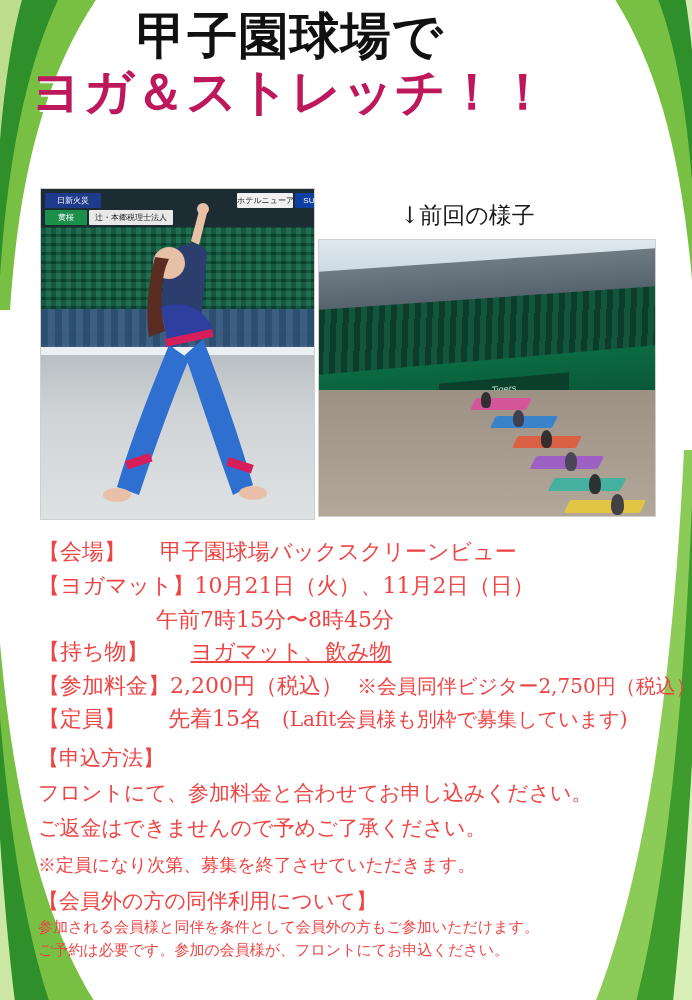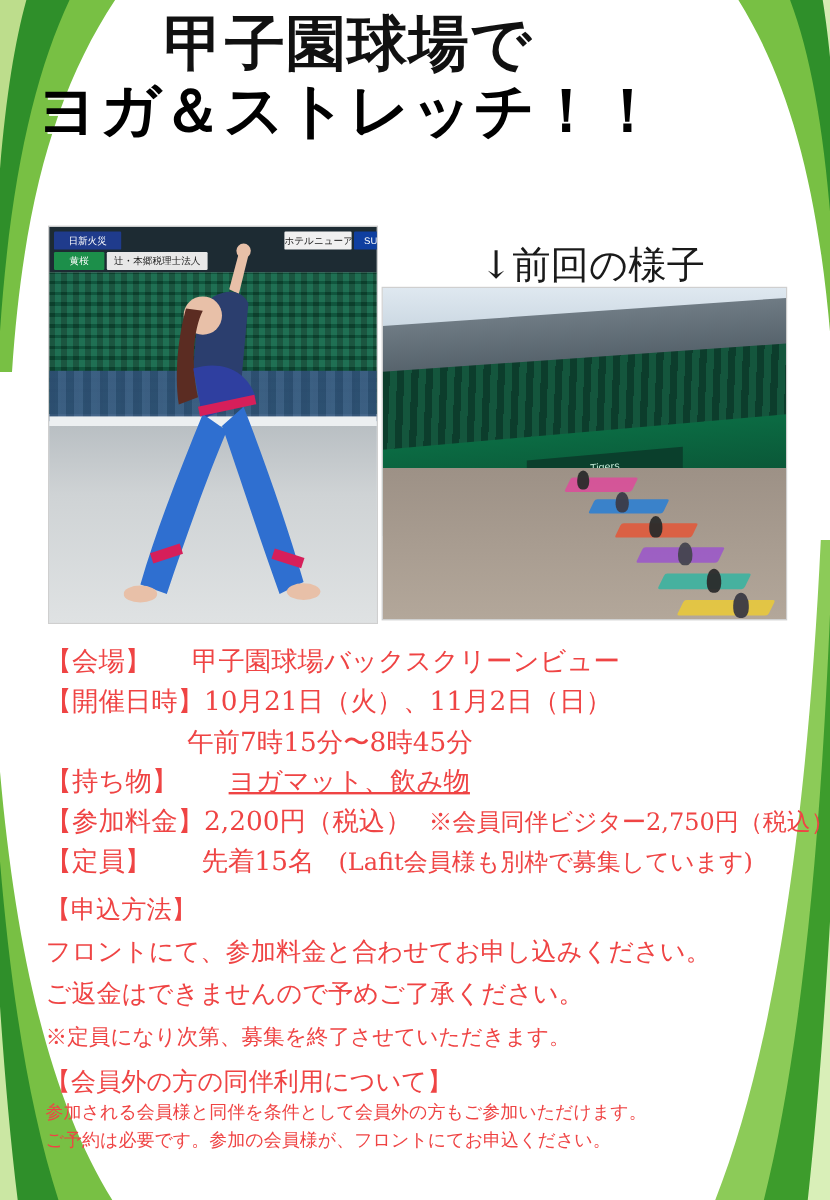--- a/index.html
+++ b/index.html
@@ -62,32 +62,32 @@
     line-height: 1.12;
     color: #111111;
     letter-spacing: 1px;
     text-shadow: 2px 2px 0 rgba(255,255,255,0.9);
   }
   .title-line2 {
     font-family: "DejaVu Serif", serif;
     font-weight: bold;
     font-size: 50px;
     line-height: 1.12;
-    color: #000000;
+    color: #be185d;
     letter-spacing: 1px;
     text-shadow: 2px 2px 0 rgba(255,255,255,0.9);
   }
 
   
   .prev-caption {
     position: absolute;
     left: 400px;
     top: 200px;
     font-family: "DejaVu Serif", serif;
-    font-size: 32px;
+    font-size: 23px;
     color: #1a1a1a;
     z-index: 6;
     white-space: nowrap;
   }
 
   
   .photo {
     position: absolute;
     z-index: 4;
     overflow: hidden;
@@ -387,21 +387,21 @@
   </div>
 
   <div class="info">
 
     <div class="row">
       <span class="lbl-pad">【会場】</span>
       <span class="val" style="margin-left:20px;">甲子園球場バックスクリーンビュー</span>
     </div>
 
     <div class="row">
-      <span class="lbl">【開催日時】</span>
+      <span class="lbl">【ヨガマット】</span>
       <span class="val">10月21日（火）、11月2日（日）</span>
     </div>
     <div class="indent-line">午前7時15分〜8時45分</div>
 
     <div class="row">
       <span class="lbl-pad">【持ち物】</span>
       <span class="val" style="margin-left:28px;text-decoration:underline;">ヨガマット、飲み物</span>
     </div>
 
     <div class="row">

